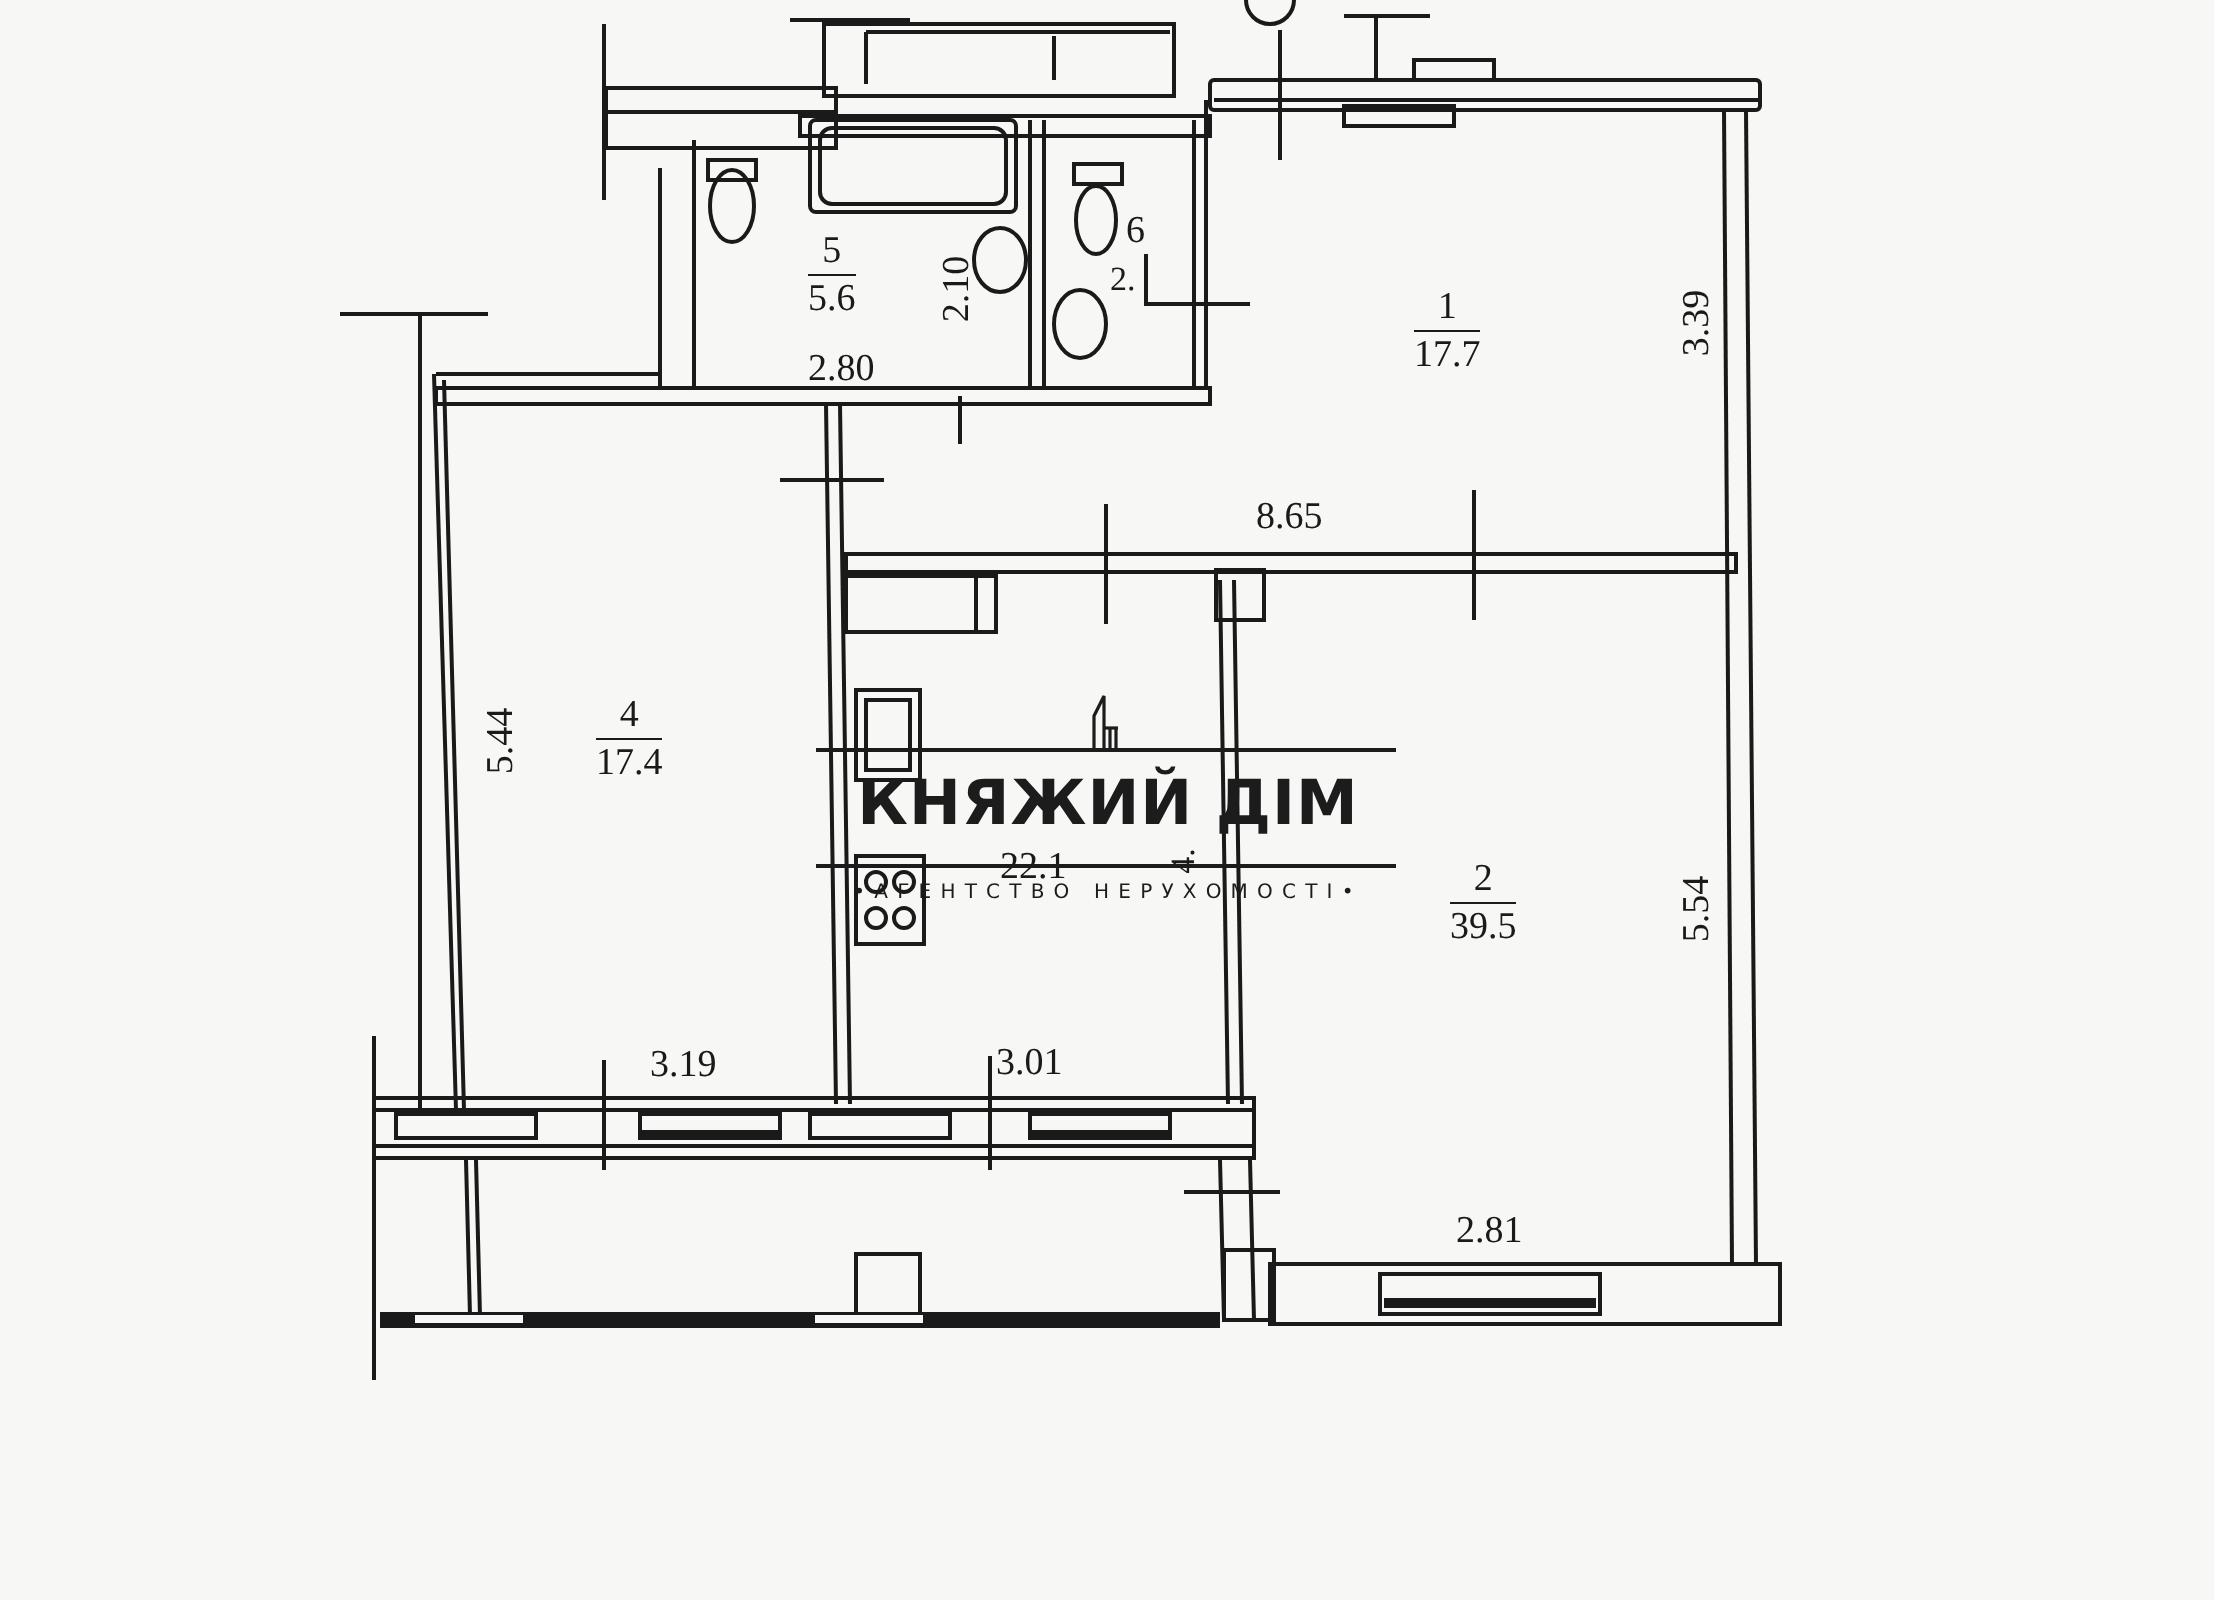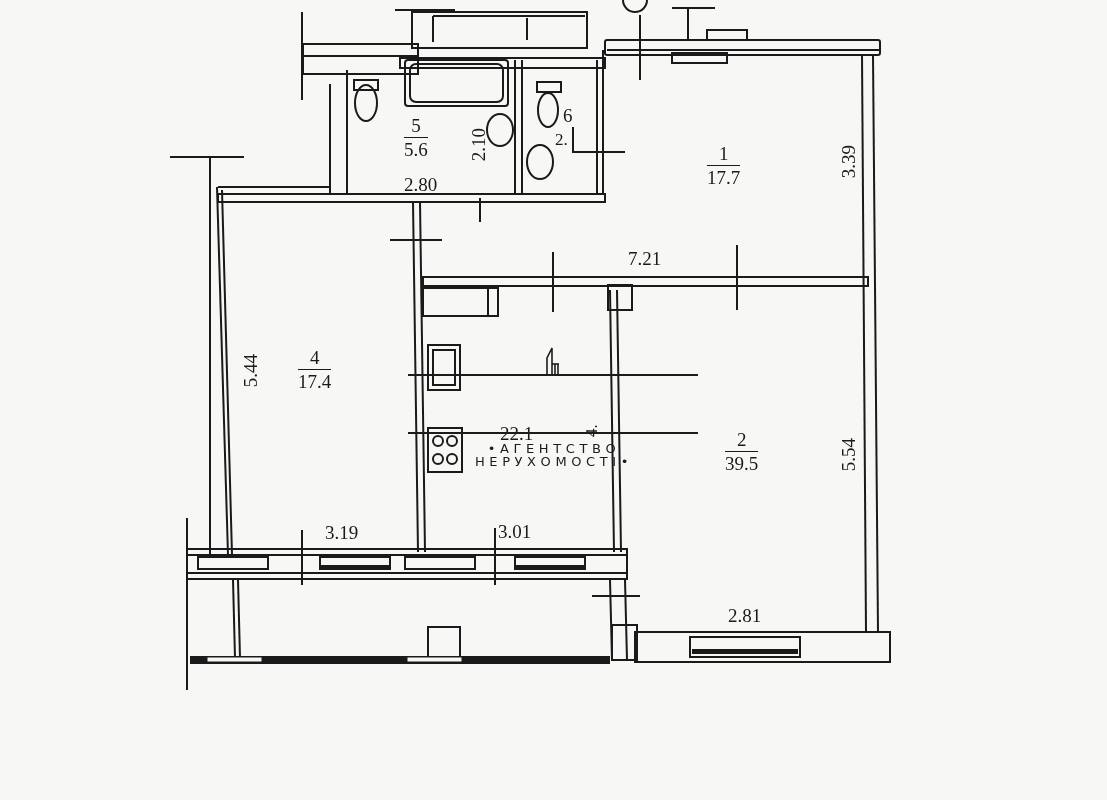--- a/index.html
+++ b/index.html
@@ -6,21 +6,21 @@
   body { width:1107px; height:800px; background:#f7f7f5; position:relative; overflow:hidden; font-family:"Liberation Serif", serif; }
   #plan { position:absolute; left:0; top:0; }
   .lbl { position:absolute; color:#1a1a1a; font-family:"Liberation Serif", serif; font-size:19px; line-height:1; white-space:nowrap; }
   .room { position:absolute; text-align:center; font-family:"Liberation Serif", serif; font-size:19px; color:#1a1a1a; line-height:1.05; }
   .room .num { display:block; border-bottom:1.5px solid #1a1a1a; padding:0 6px 1px; }
   .room .area { display:block; padding-top:2px; }
   .vert { transform:rotate(-90deg); transform-origin:center; }
   .logo { position:absolute; left:408px; top:346px; width:292px; height:110px; }
   .logo-line { position:absolute; left:0; width:290px; height:1.5px; background:#1c1c1c; }
   .logo-title { position:absolute; left:0; top:41px; width:292px; font-family:"DejaVu Sans", sans-serif; font-weight:bold; font-size:31px; letter-spacing:0.5px; color:#1c1c1c; text-align:center; line-height:1; }
-  .logo-sub { position:absolute; left:0; top:96px; width:292px; font-family:"DejaVu Sans", sans-serif; font-size:13px; letter-spacing:4.6px; color:#1c1c1c; text-align:center; line-height:1; }
+  .logo-sub { position:absolute; left:0; top:96px; width:292px; font-family:"DejaVu Sans", sans-serif; font-size:10px; letter-spacing:4.6px; color:#1c1c1c; text-align:center; line-height:1; }
   .logo-icon { position:absolute; left:135px; top:0px; width:20px; height:28px; }
 </style>
 </head>
 <body>
 
 <svg id="plan" width="1107" height="800" viewBox="0 0 1107 800" xmlns="http://www.w3.org/2000/svg">
   <g fill="none" stroke="#1a1a1a" stroke-width="2">
 
     <line x1="302" y1="12" x2="302" y2="100"></line>
     <rect x="303" y="44" width="115" height="30"></rect>
@@ -141,34 +141,35 @@
   <span class="num">5</span>
   <span class="area">5.6</span>
 </div>
 <div class="lbl" style="left:563px; top:106px;">6</div>
 <div class="lbl" style="left:555px; top:131px; font-size:17px;">2.</div>
 <div class="lbl" style="left:500px; top:424px;">22.1</div>
 
 <div class="lbl" style="left:404px; top:175px;font-family:Liberation Serif, serif;">2.80</div>
 <div class="lbl vert" style="left:462px; top:135px;">2.10</div>
 <div class="lbl vert" style="left:832px; top:152px;">3.39</div>
-<div class="lbl" style="left:628px; top:249px;">7.21</div>
+<div class="lbl" style="left:628px; top:249px;">8.65</div>
 <div class="lbl vert" style="left:234px; top:361px;">5.44</div>
 <div class="lbl vert" style="left:585px; top:422px; font-size:17px;">4.</div>
 <div class="lbl vert" style="left:832px; top:445px;">5.54</div>
 <div class="lbl" style="left:309px; top:523px;margin-left:16px;">3.19</div>
 <div class="lbl" style="left:498px; top:522px;">3.01</div>
 <div class="lbl" style="left:728px; top:606px;">2.81</div>
 
 <div class="logo">
   <svg class="logo-icon" viewBox="0 0 20 28" width="20" height="28">
     <g fill="none" stroke="#1c1c1c" stroke-width="1.6">
       <polyline points="4,28 4,12 9,2 9,10"></polyline>
       <line x1="9" y1="10" x2="9" y2="28"></line>
       <line x1="12" y1="18" x2="12" y2="28"></line>
       <line x1="15" y1="18" x2="15" y2="28"></line>
       <line x1="9" y1="18" x2="16" y2="18"></line>
     </g>
   </svg>
   <div class="logo-line" style="top:28px;"></div>
+  <div class="logo-title">КНЯЖИЙ ДІМ</div>
   <div class="logo-line" style="top:86px;"></div>
   <div class="logo-sub">•АГЕНТСТВО НЕРУХОМОСТІ•</div>
 </div>
 
 </body></html>

